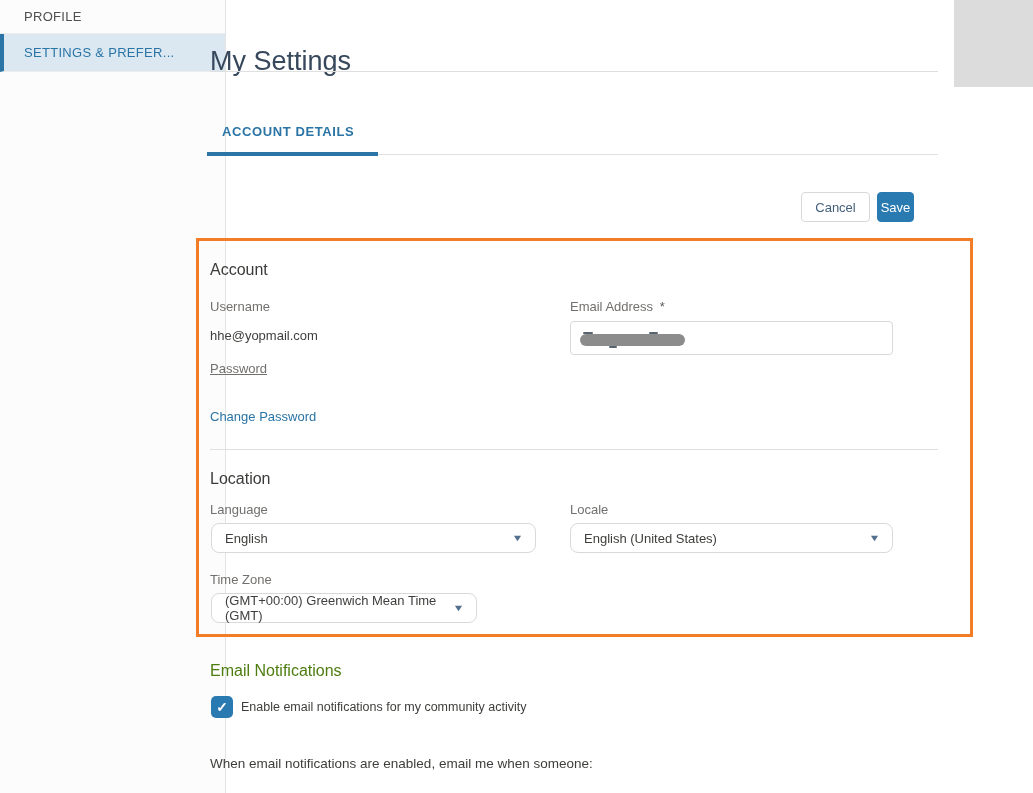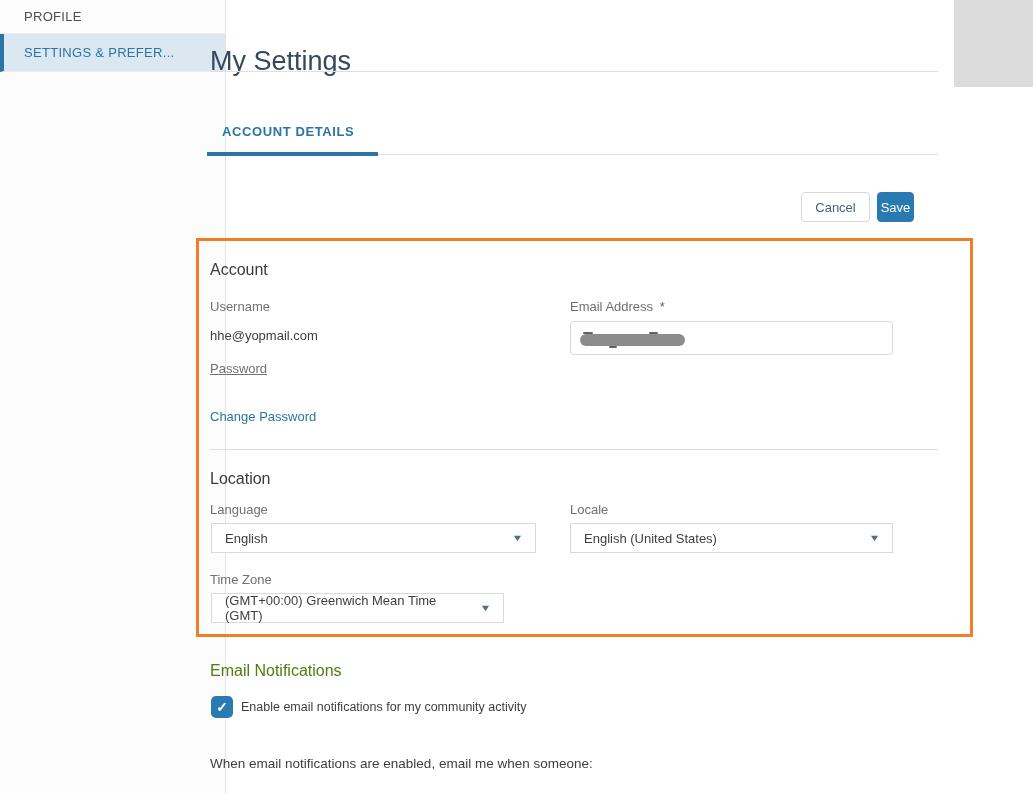--- a/index.html
+++ b/index.html
@@ -59,21 +59,21 @@
   
   .text-input{
     position:absolute;background:#fff;border:1px solid #d9d9d9;border-radius:4px;
     box-sizing:border-box;
   }
   .redaction{
     position:absolute;background:#8c8c8c;border-radius:7px;
   }
   .redact-trace{position:absolute;background:#5a6470;border-radius:2px;}
   .dropdown{
-    position:absolute;height:30px;background:#fff;border:1px solid #d9d9d9;border-radius:0;
+    position:absolute;height:30px;background:#fff;border:1px solid #d9d9d9;border-radius:8px;
     box-sizing:border-box;display:flex;align-items:center;justify-content:space-between;
     padding:0 13px;font-size:13px;color:#3e3e3c;cursor:pointer;
   }
   .caret{font-size:9px;color:#54708f;transform:scaleX(1.35);margin-left:8px;}
   
   .checkbox{
     position:absolute;left:211px;top:696px;width:22px;height:22px;border-radius:5px;
     background:#2a7ab2;display:flex;align-items:center;justify-content:center;
     color:#fff;font-size:14px;font-weight:700;cursor:pointer;
   }
@@ -134,21 +134,21 @@
     <span class="caret">▼</span>
   </div>
 
   <div class="field-label" style="left:570px;top:502px;">Locale</div>
   <div class="dropdown" style="left:570px;top:523px;width:323px;">
     <span>English (United States)</span>
     <span class="caret">▼</span>
   </div>
 
   <div class="field-label" style="left:210px;top:572px;">Time Zone</div>
-  <div class="dropdown" style="left:211px;top:593px;width:293px;">
+  <div class="dropdown" style="left:211px;top:593px;width:266px;">
     <span>(GMT+00:00) Greenwich Mean Time (GMT)</span>
     <span class="caret">▼</span>
   </div>
 
   <div class="section-heading" style="left:210px;top:662px;color:#4d7c0f;">Email Notifications</div>
 
   <div class="checkbox">
     <span>✓</span>
   </div>
   <div class="field-value" style="left:241px;top:700px;font-size:12.5px;">Enable email notifications for my community activity</div>

